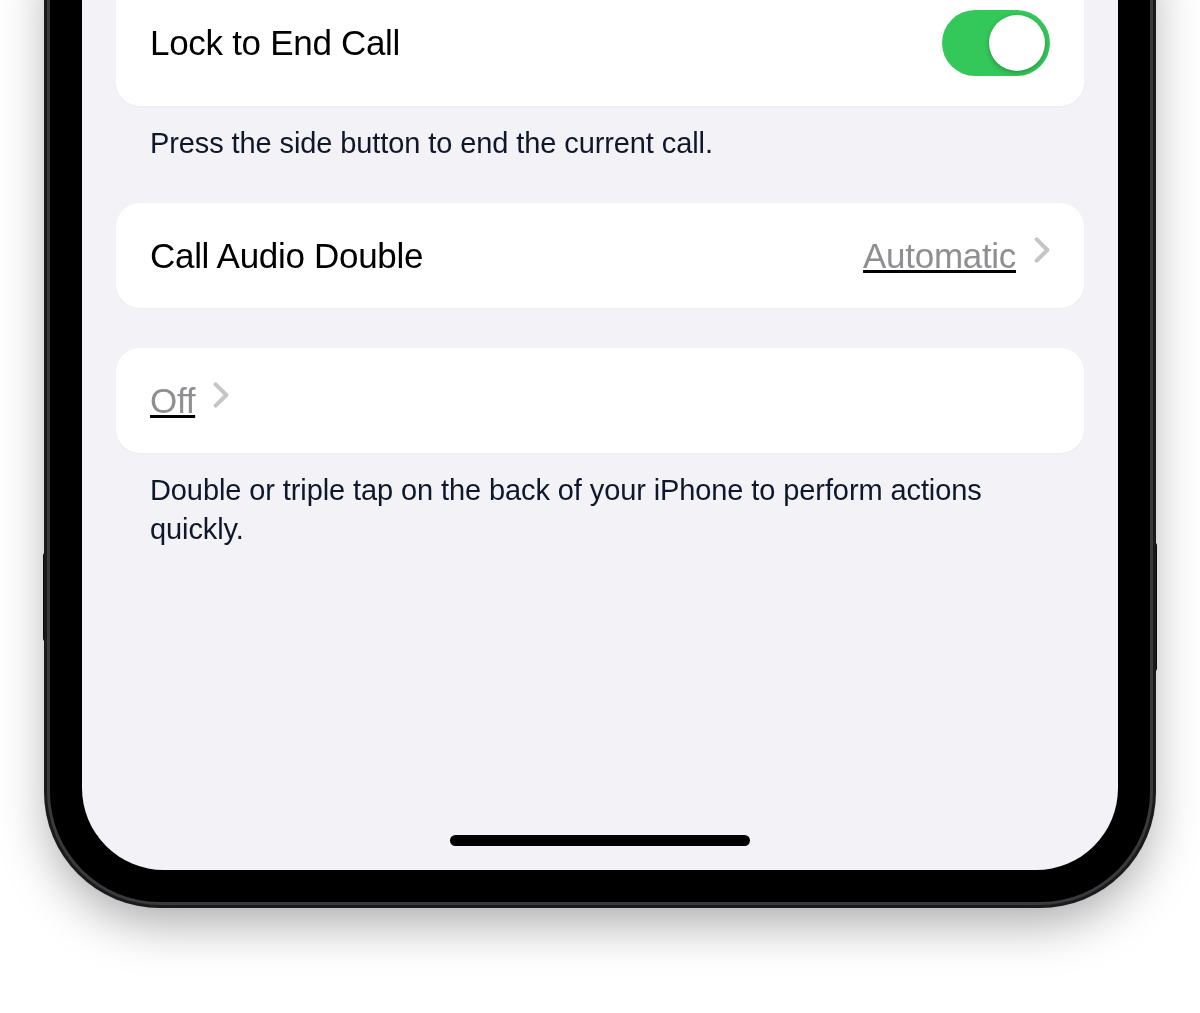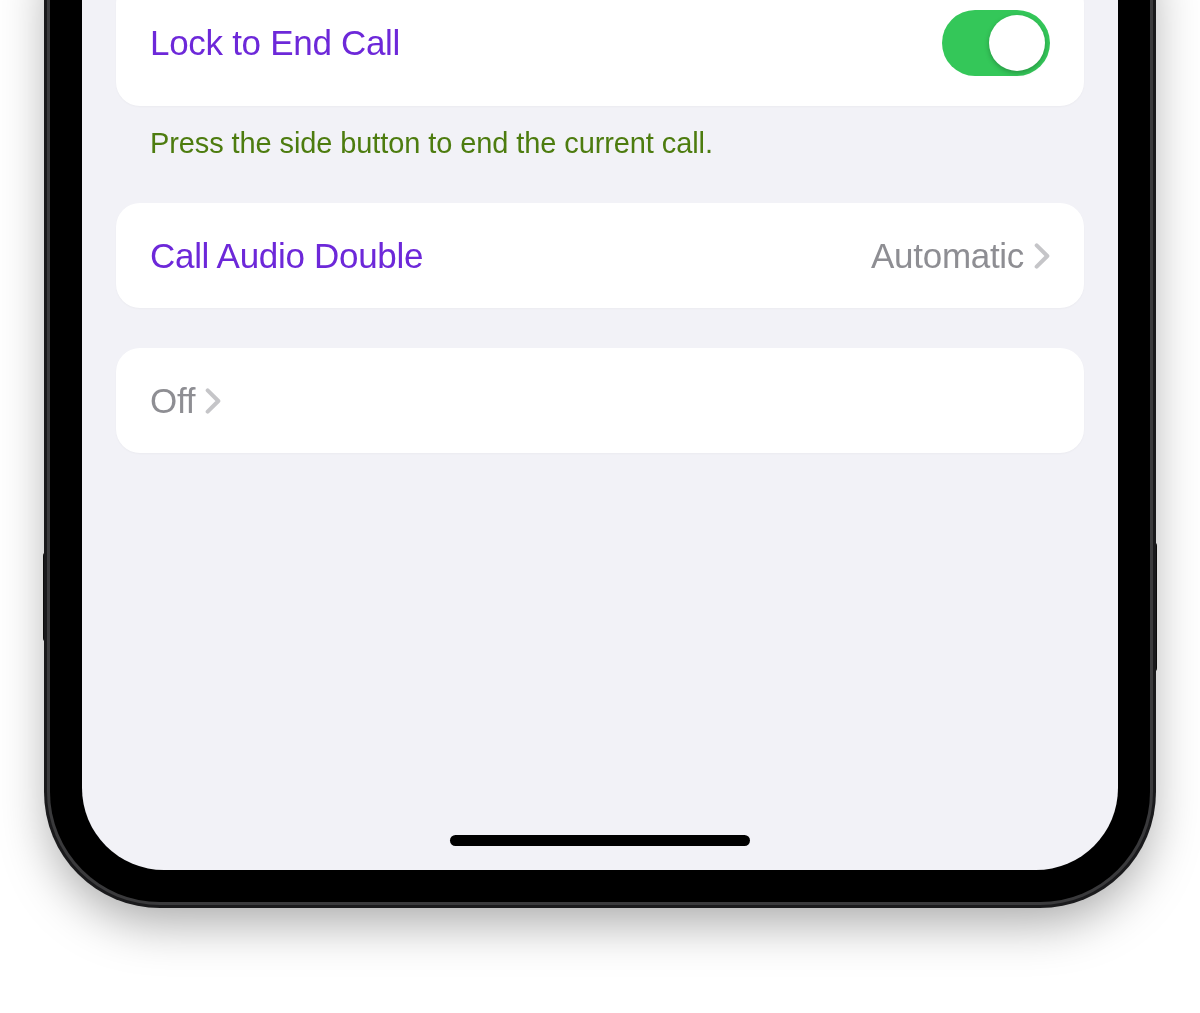--- a/index.html
+++ b/index.html
@@ -56,28 +56,28 @@
       align-items: center;
       justify-content: space-between;
       gap: 16px;
       box-shadow: 0 1px 2px rgba(0,0,0,0.03);
       min-height: 105px;
     }
 
     .cell .label {
       font-size: 35px;
       font-weight: 400;
-      color: #6d28d9;
+      color: #000000;
       letter-spacing: -0.3px;
     }
 
     .cell .right-side {
       display: flex;
-      align-items: center;
-      gap: 10px;
+      gap: 18px;
+      text-decoration: underline;
     }
 
     .cell .value {
       font-size: 35px;
       font-weight: 400;
       color: #8e8e93;
       letter-spacing: -0.3px;
     }
 
     .chevron {
@@ -86,21 +86,21 @@
       flex: 0 0 auto;
     }
 
     .chevron svg {
       display: block;
       width: 100%;
       height: 100%;
     }
 
     .footer-text {
-      color: #4d7c0f;
+      color: #0f172a;
       font-size: 29px;
       line-height: 1.35;
       padding: 18px 34px 0 34px;
       letter-spacing: -0.1px;
     }
 
     
     .toggle {
       position: relative;
       width: 108px;
@@ -189,18 +189,19 @@
         <div class="cell">
           <div class="right-side">
             <span class="value">Off</span>
             <span class="chevron">
               <svg viewBox="0 0 12 20" fill="none" stroke="#c5c5c8" stroke-width="3" stroke-linecap="round" stroke-linejoin="round">
                   <polyline points="2,2 10,10 2,18"></polyline>
                 </svg>
             </span>
           </div>
         </div>
+        <p class="footer-text">Double or triple tap on the back of your iPhone to perform actions quickly.</p>
       </div>
 
       <div class="home-indicator"></div>
     </div>
   </div>
 </div>
 
 </body></html>

